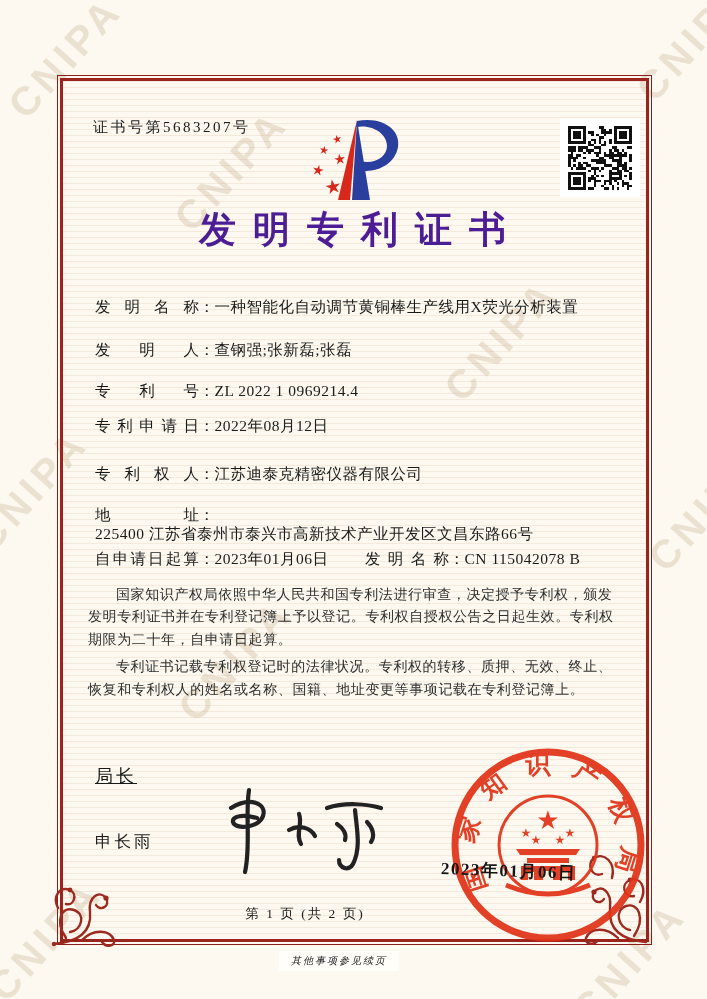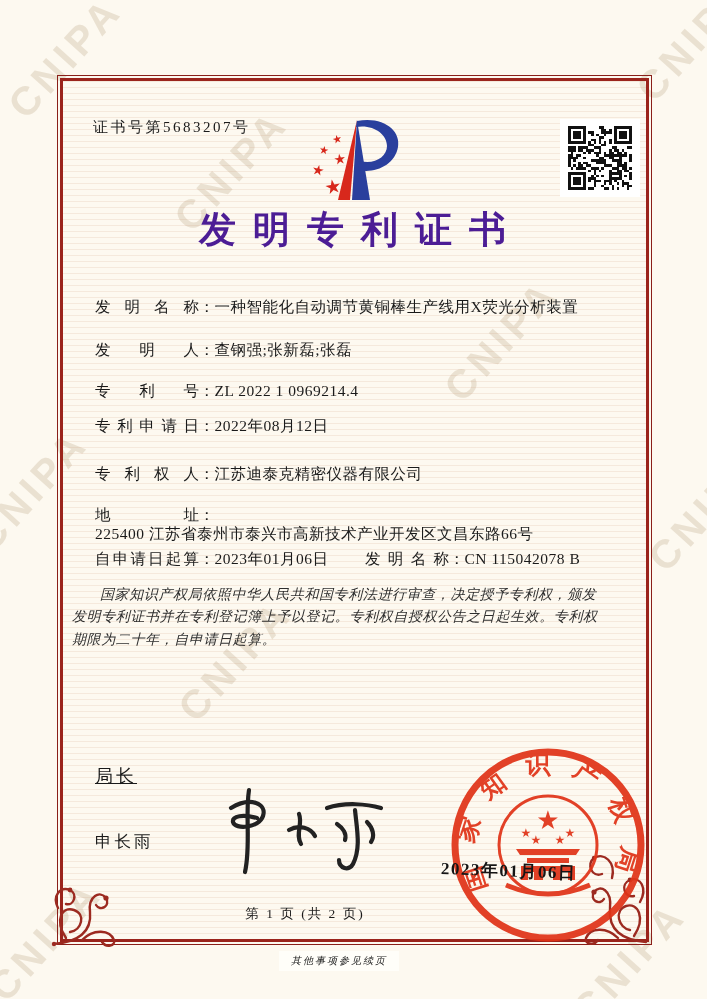--- a/index.html
+++ b/index.html
@@ -37,22 +37,22 @@
   
   .row{position:absolute;left:95px;width:545px;font-size:15.5px;line-height:19px;}
   .lbl{display:inline-block;width:104px;text-align:justify;text-align-last:justify;vertical-align:top;}
   .colon{display:inline-block;vertical-align:top;}
   .val{display:inline-block;letter-spacing:0.5px;vertical-align:top;}
   .val-wrap{width:442px;}
   .pair2{position:absolute;left:270px;top:0;}
   .lbl2{display:inline-block;width:84px;text-align:justify;text-align-last:justify;vertical-align:top;}
   
   .body-text{
-    position:absolute;left:72px;top:584px;width:537px;
-    font-size:14px;line-height:22.4px;font-style:italic;letter-spacing:0.6px;color:#2e2e2e;
+    position:absolute;left:88px;top:584px;width:537px;
+    font-size:14px;line-height:22.4px;letter-spacing:0.6px;color:#2e2e2e;
   }
   .body-text p{margin:0;text-indent:2em;}
   .body-text p + p{margin-top:5px;}
   
   .director-title{position:absolute;left:95px;top:764px;font-size:18px;letter-spacing:3px;text-decoration:underline;}
   .director-name{position:absolute;left:95px;top:831px;font-size:16.5px;letter-spacing:3px;}
   .signature{position:absolute;left:215px;top:784px;}
   .seal{position:absolute;left:448px;top:745px;opacity:0.93;}
   .seal-date{
     position:absolute;left:441px;top:860px;width:172px;font-size:17px;font-weight:bold;
@@ -370,20 +370,21 @@
   </div>
   <div class="row" style="top:549px">
     <span class="lbl">自申请日起算</span><span class="colon">：</span><span class="val">2023年01月06日</span>
     <span class="pair2">
       <span class="lbl2">发明名称</span><span class="colon">：</span><span class="val">CN 115042078 B</span>
     </span>
   </div>
 
   <div class="body-text">
     <p>国家知识产权局依照中华人民共和国专利法进行审查，决定授予专利权，颁发发明专利证书并在专利登记簿上予以登记。专利权自授权公告之日起生效。专利权期限为二十年，自申请日起算。</p>
+    <p>专利证书记载专利权登记时的法律状况。专利权的转移、质押、无效、终止、恢复和专利权人的姓名或名称、国籍、地址变更等事项记载在专利登记簿上。</p>
   </div>
 
   <div class="director-title">局长</div>
   <div class="director-name">申长雨</div>
 
   <svg class="signature" width="170" height="92" viewBox="0 0 170 92">
     <g fill="none" stroke="#222222" stroke-width="4.2" stroke-linecap="round">
       <path d="M34,6 C30,30 36,62 30,88"></path>
       <path d="M16,24 C36,12 52,20 48,32 C44,44 20,46 18,38 C17,32 28,30 42,34"></path>
       <path d="M84,30 C88,40 80,50 86,60"></path>

